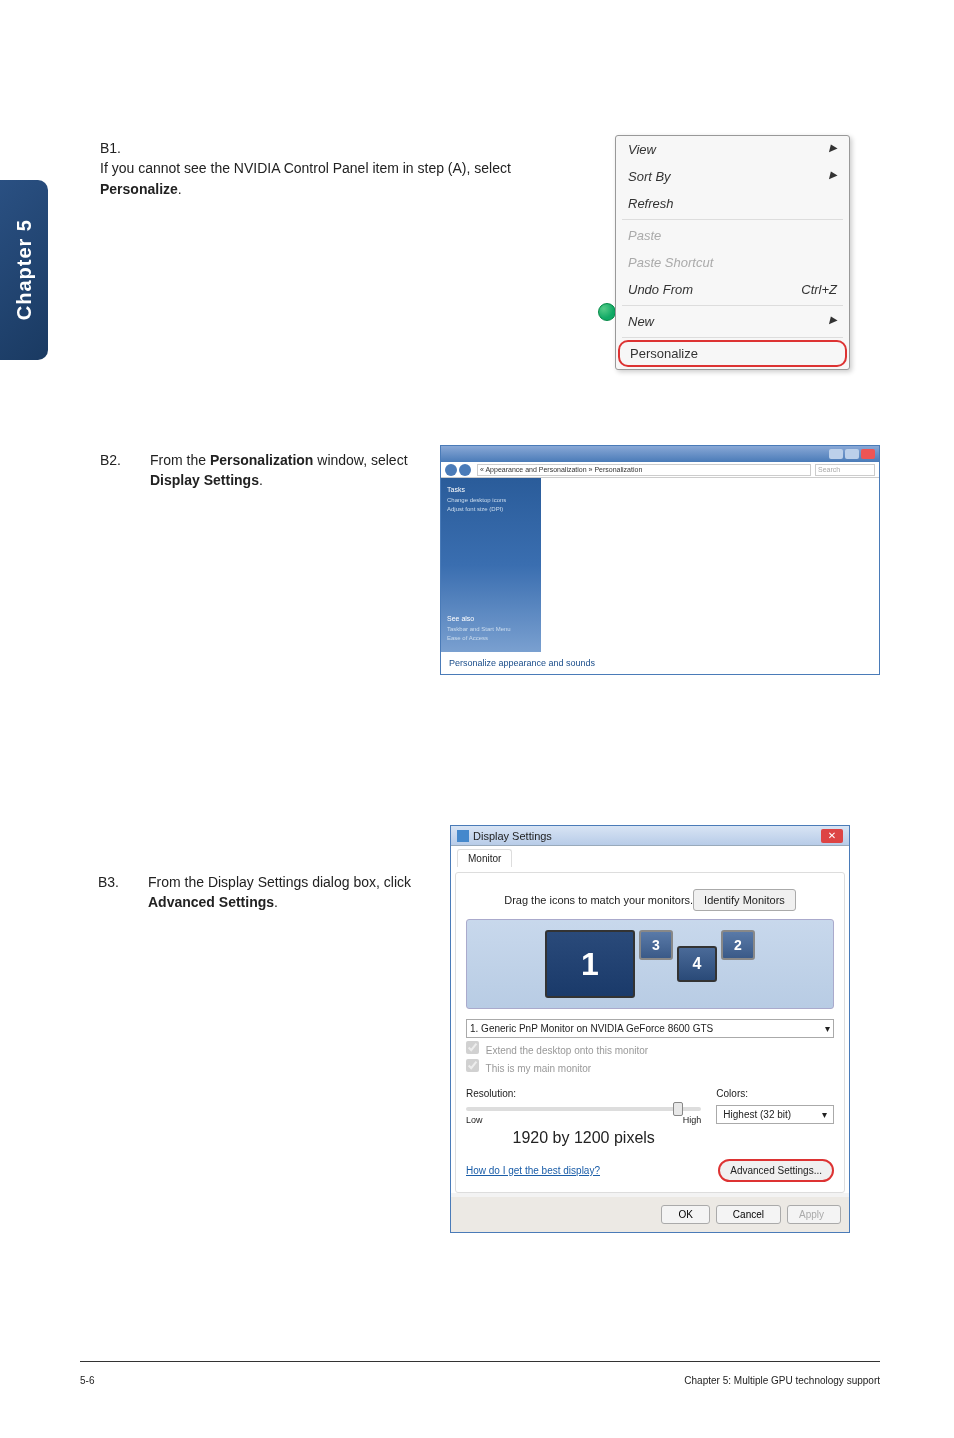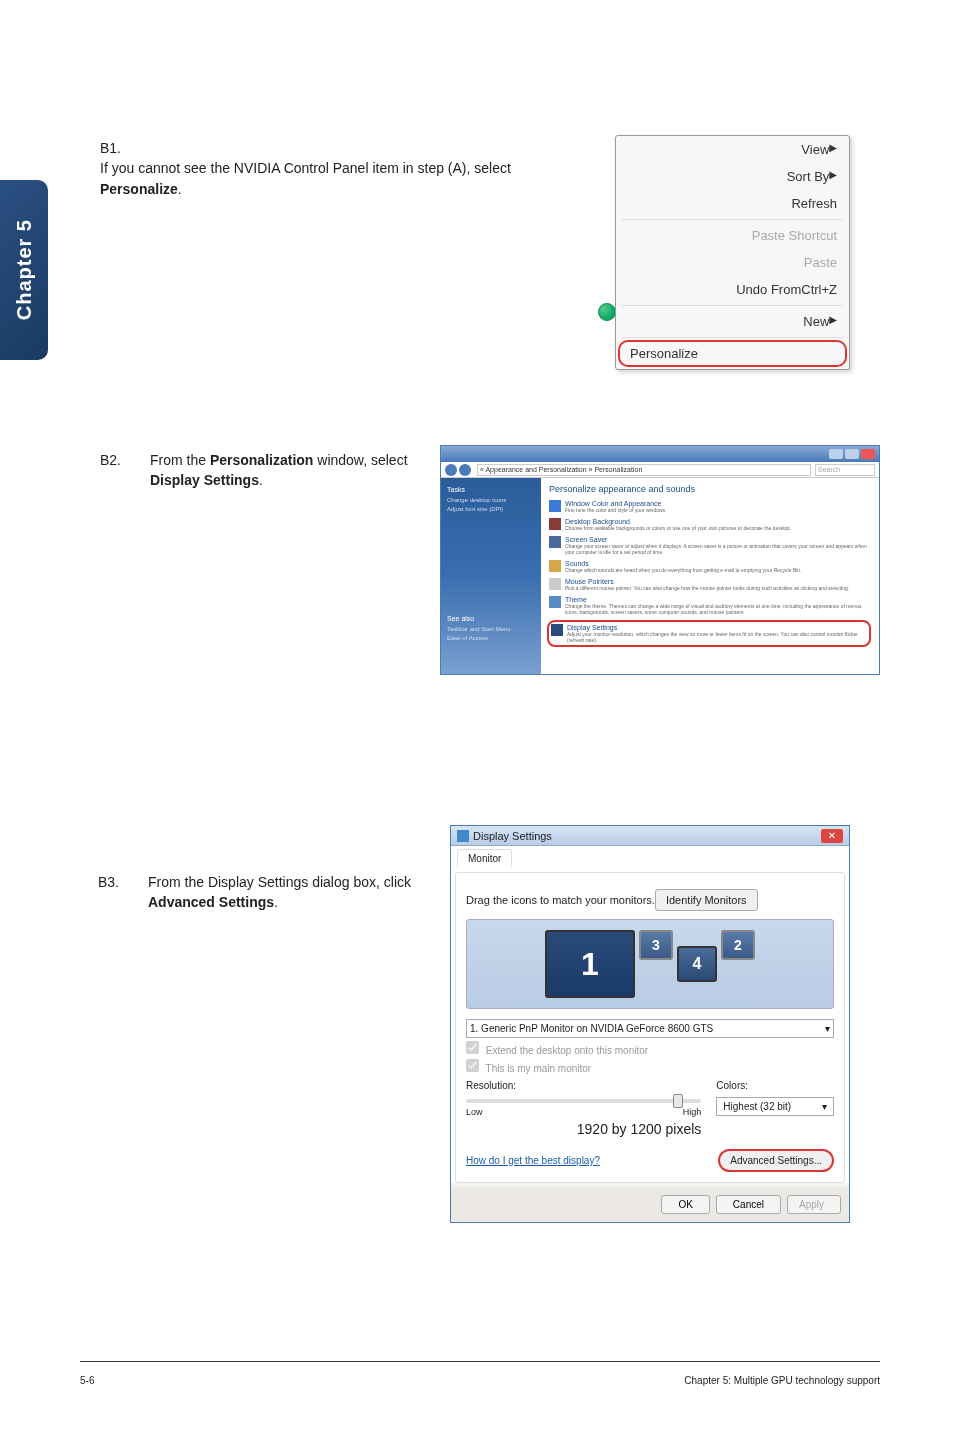--- a/index.html
+++ b/index.html
@@ -60,21 +60,22 @@
     background: #f7f7f7;
     border: 1px solid #999;
     border-radius: 3px;
     box-shadow: 2px 2px 5px rgba(0,0,0,0.2);
     font-size: 13px;
     color: #333;
   }
   .context-menu .item {
     padding: 6px 12px;
     display: flex;
-    justify-content: flex-end;
+    justify-content: space-between;
+    font-style: italic;
   }
   .context-menu .disabled { color: #aaa; }
   .context-menu hr { border: none; border-top: 1px solid #ddd; margin: 2px 6px; }
   .context-menu .highlight {
     border: 2px solid #d33;
     border-radius: 10px;
     margin: 2px;
     padding: 4px 10px;
   }
   .context-menu .arrow { color: #333; font-size: 10px; }
@@ -123,21 +124,21 @@
     width: 12px; height: 12px; border-radius: 50%; background: #4a7bb8; margin-right: 2px;
   }
   .pers-address .addr-field {
     flex: 1; border: 1px solid #ccc; height: 12px; padding: 0 2px; margin: 0 4px;
     display: flex; align-items: center;
   }
   .pers-address .search-field {
     width: 60px; border: 1px solid #ccc; height: 12px; padding: 0 2px;
     display: flex; align-items: center;
   }
-  .pers-body { display: flex; height: calc(100% - 32px); }
+  .pers-body { display: flex; height: calc(100% - 32px); flex-direction: column; }
   .pers-sidebar {
     width: 100px;
     background: linear-gradient(180deg, #2a5c9a 0%, #3a6eb0 50%, #7aa0d0 100%);
     color: #fff;
     padding: 8px 6px;
     font-size: 6px;
   }
   .pers-sidebar .task-title { font-size: 7px; margin-bottom: 4px; }
   .pers-sidebar .task-link { color: #cde; margin: 3px 0; font-size: 6px; }
   .pers-main {
@@ -192,21 +193,21 @@
     top: -1px;
     padding: 3px 10px;
     border: 1px solid #ddd;
     border-bottom: none;
     background: #fff;
     font-size: 10px;
     display: inline-block;
     margin-left: 6px;
     border-radius: 3px 3px 0 0;
   }
-  .disp-row { display: flex; justify-content: flex-start; align-items: center; margin: 8px 0; }
+  .disp-row { display: flex; justify-content: center; align-items: center; margin: 8px 0; }
   .identify-btn {
     border: 1px solid #aaa; padding: 4px 10px; border-radius: 3px; background: #f0f0f0;
   }
   .monitor-area {
     background: linear-gradient(#c8d8ec, #b8cce4);
     border: 1px solid #aac;
     border-radius: 3px;
     height: 90px;
     display: flex;
     align-items: center;
@@ -226,31 +227,31 @@
   }
   .mon.big { width: 90px; height: 68px; font-size: 32px; }
   .mon.small { width: 34px; height: 30px; font-size: 14px; background: linear-gradient(#5a7aa8, #3a5a88); border-color: #888; align-self: flex-start; margin-top: 10px; }
   .mon.mid { width: 40px; height: 36px; font-size: 16px; background: linear-gradient(#4a6a98, #2a4a78); }
   .disp-select {
     width: 100%; border: 1px solid #aaa; padding: 3px; font-size: 10px;
     background: #fff; display: flex; justify-content: space-between; align-items: center;
   }
   .checkbox-row { font-size: 10px; color: #999; margin: 3px 0; }
   .checkbox-row input { margin-right: 4px; }
-  .res-row { display: flex; gap: 15px; margin-top: 6px; }
+  .res-row { display: flex; gap: 15px; margin-top: 14px; }
   .res-col { flex: 1; font-size: 10px; }
   .slider-track {
     height: 4px; background: #ddd; border-radius: 2px; margin: 8px 0 4px; position: relative;
   }
   .slider-thumb {
     position: absolute; right: 18px; top: -5px; width: 10px; height: 14px;
     background: #e8e8e8; border: 1px solid #888; border-radius: 2px;
   }
   .slider-labels { display: flex; justify-content: space-between; font-size: 9px; }
-  .res-value { text-align: right; font-size: 14px; margin-top: 4px; }
+  .res-value { text-align: center; font-size: 16px; margin-top: 4px; }
   .color-select {
     border: 1px solid #aaa; padding: 3px 6px; font-size: 10px; background: #fff;
     display: flex; justify-content: space-between; align-items: center;
   }
   .link-row { margin-top: 12px; display: flex; justify-content: space-between; align-items: center; }
   .link-row a { color: #1a5da8; text-decoration: underline; font-size: 10px; }
   .adv-btn {
     border: 2px solid #d33; border-radius: 12px; padding: 4px 10px; background: #f0f0f0; font-size: 10px;
   }
   .dlg-buttons {
@@ -304,24 +305,24 @@
   </div>
   <div class="item">
     <span>Sort By</span>
     <span class="arrow">▶</span>
   </div>
   <div class="item">
     <span>Refresh</span>
   </div>
   <hr>
   <div class="item disabled">
+    <span>Paste</span>
+  </div>
+  <div class="item disabled">
     <span>Paste Shortcut</span>
-  </div>
-  <div class="item disabled">
-    <span>Paste</span>
   </div>
   <div class="item">
     <span>Undo From</span>
     <span>Ctrl+Z</span>
   </div>
   <hr>
   <div class="item">
     <span>New</span>
     <span class="arrow">▶</span>
   </div>

